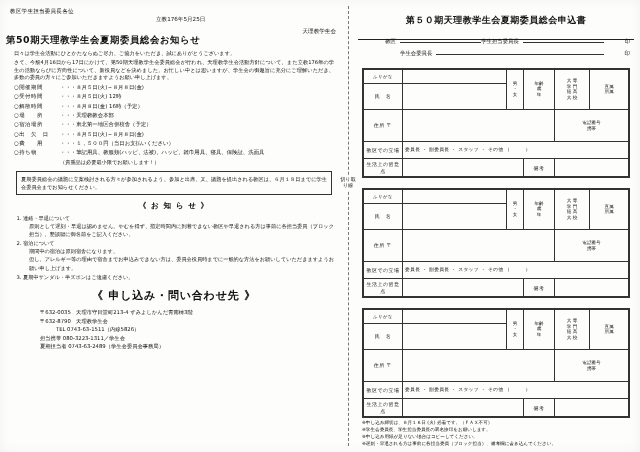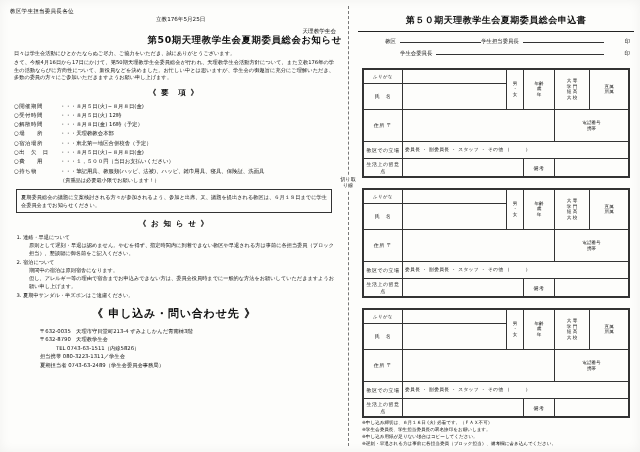--- a/index.html
+++ b/index.html
@@ -77,21 +77,21 @@
     position: absolute;
     right: 6px;
     top: 22px;
     font-size: 5.6px;
   }
   .l-title {
     position: absolute;
     left: 0;
     right: 0;
     top: 28px;
-    text-align: right;
+    text-align: left;
     font-size: 9.4px;
     font-weight: bold;
     letter-spacing: 0.6px;
   }
   .l-body {
     position: absolute;
     left: 8px;
     right: 8px;
     top: 44px;
     font-size: 5.2px;
@@ -171,21 +171,21 @@
   .r-title {
     position: absolute;
     left: 0;
     right: 0;
     top: 8px;
     text-align: center;
     font-size: 9px;
     font-weight: bold;
     letter-spacing: 0.5px;
     border-bottom: 1px solid #222;
-    padding-bottom: 4px;
+    padding-bottom: 12px;
   }
   .r-head {
     position: absolute;
     left: 4px;
     right: 4px;
     top: 28px;
     font-size: 5.4px;
     line-height: 1.9;
   }
   .r-head .row {
@@ -259,21 +259,20 @@
     <div class="l-topline">教区学生担当委員長各位</div>
     <div class="l-date">立教176年5月25日</div>
     <div class="l-org">天理教学生会</div>
     <div class="l-title">第50期天理教学生会夏期委員総会お知らせ</div>
 
     <div class="l-body">
       <p>日々は学生会活動にひとかたならぬご尽力、ご協力をいただき、誠にありがとうございます。</p>
       <p>さて、今般4月16日から17日にかけて、第50期天理教学生会委員総会が行われ、天理教学生会活動方針について、また立教176年の学生の活動ならびに方向性について、新役員などを決めました。お忙しい中とは思いますが、学生会の御趣旨に充分にご理解いただき、多数の委員の方々にご参加いただきますようお願い申し上げます。</p>
       <p></p>
 
-      <div class="sec-head">《 要　項 》</div>
 
       <ul class="kv-list">
         <li>
           <span class="kv-k">○開催期間</span>
           <span class="kv-v">・・・８月５日(火)～８月８日(金)</span>
         </li>
         <li>
           <span class="kv-k">○受付時間</span>
           <span class="kv-v">・・・８月５日(火) 12時</span>
         </li>

